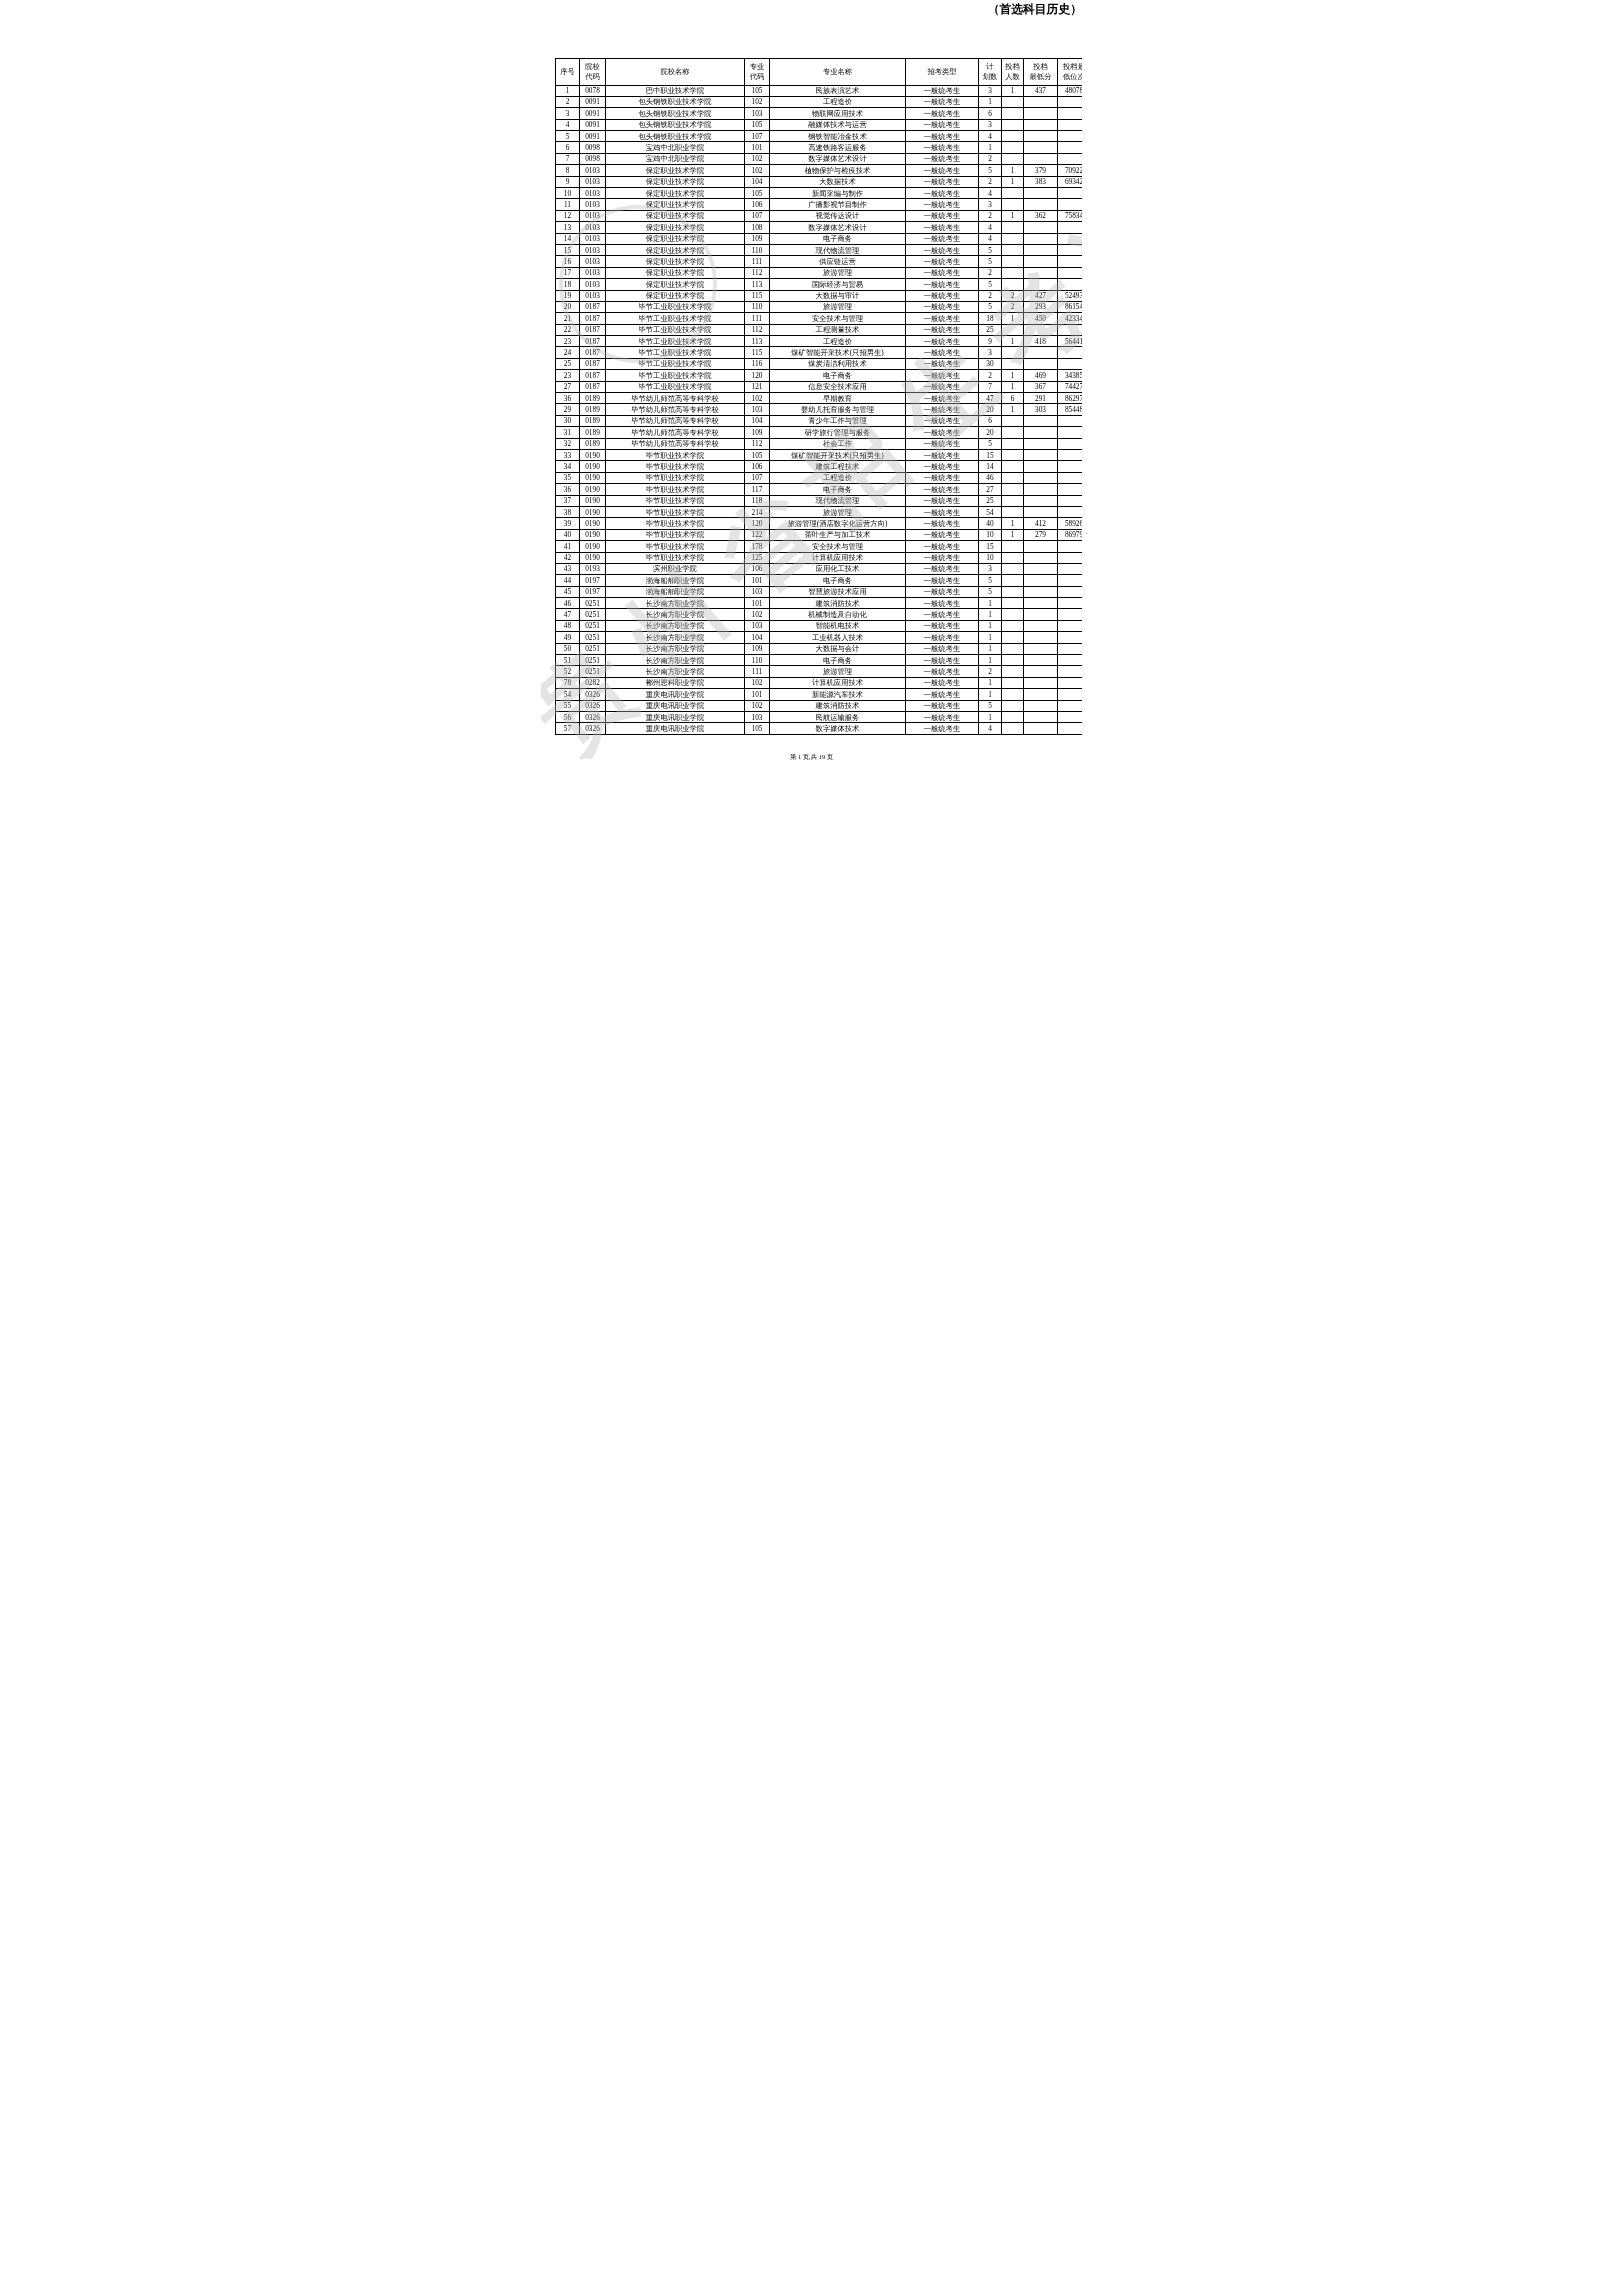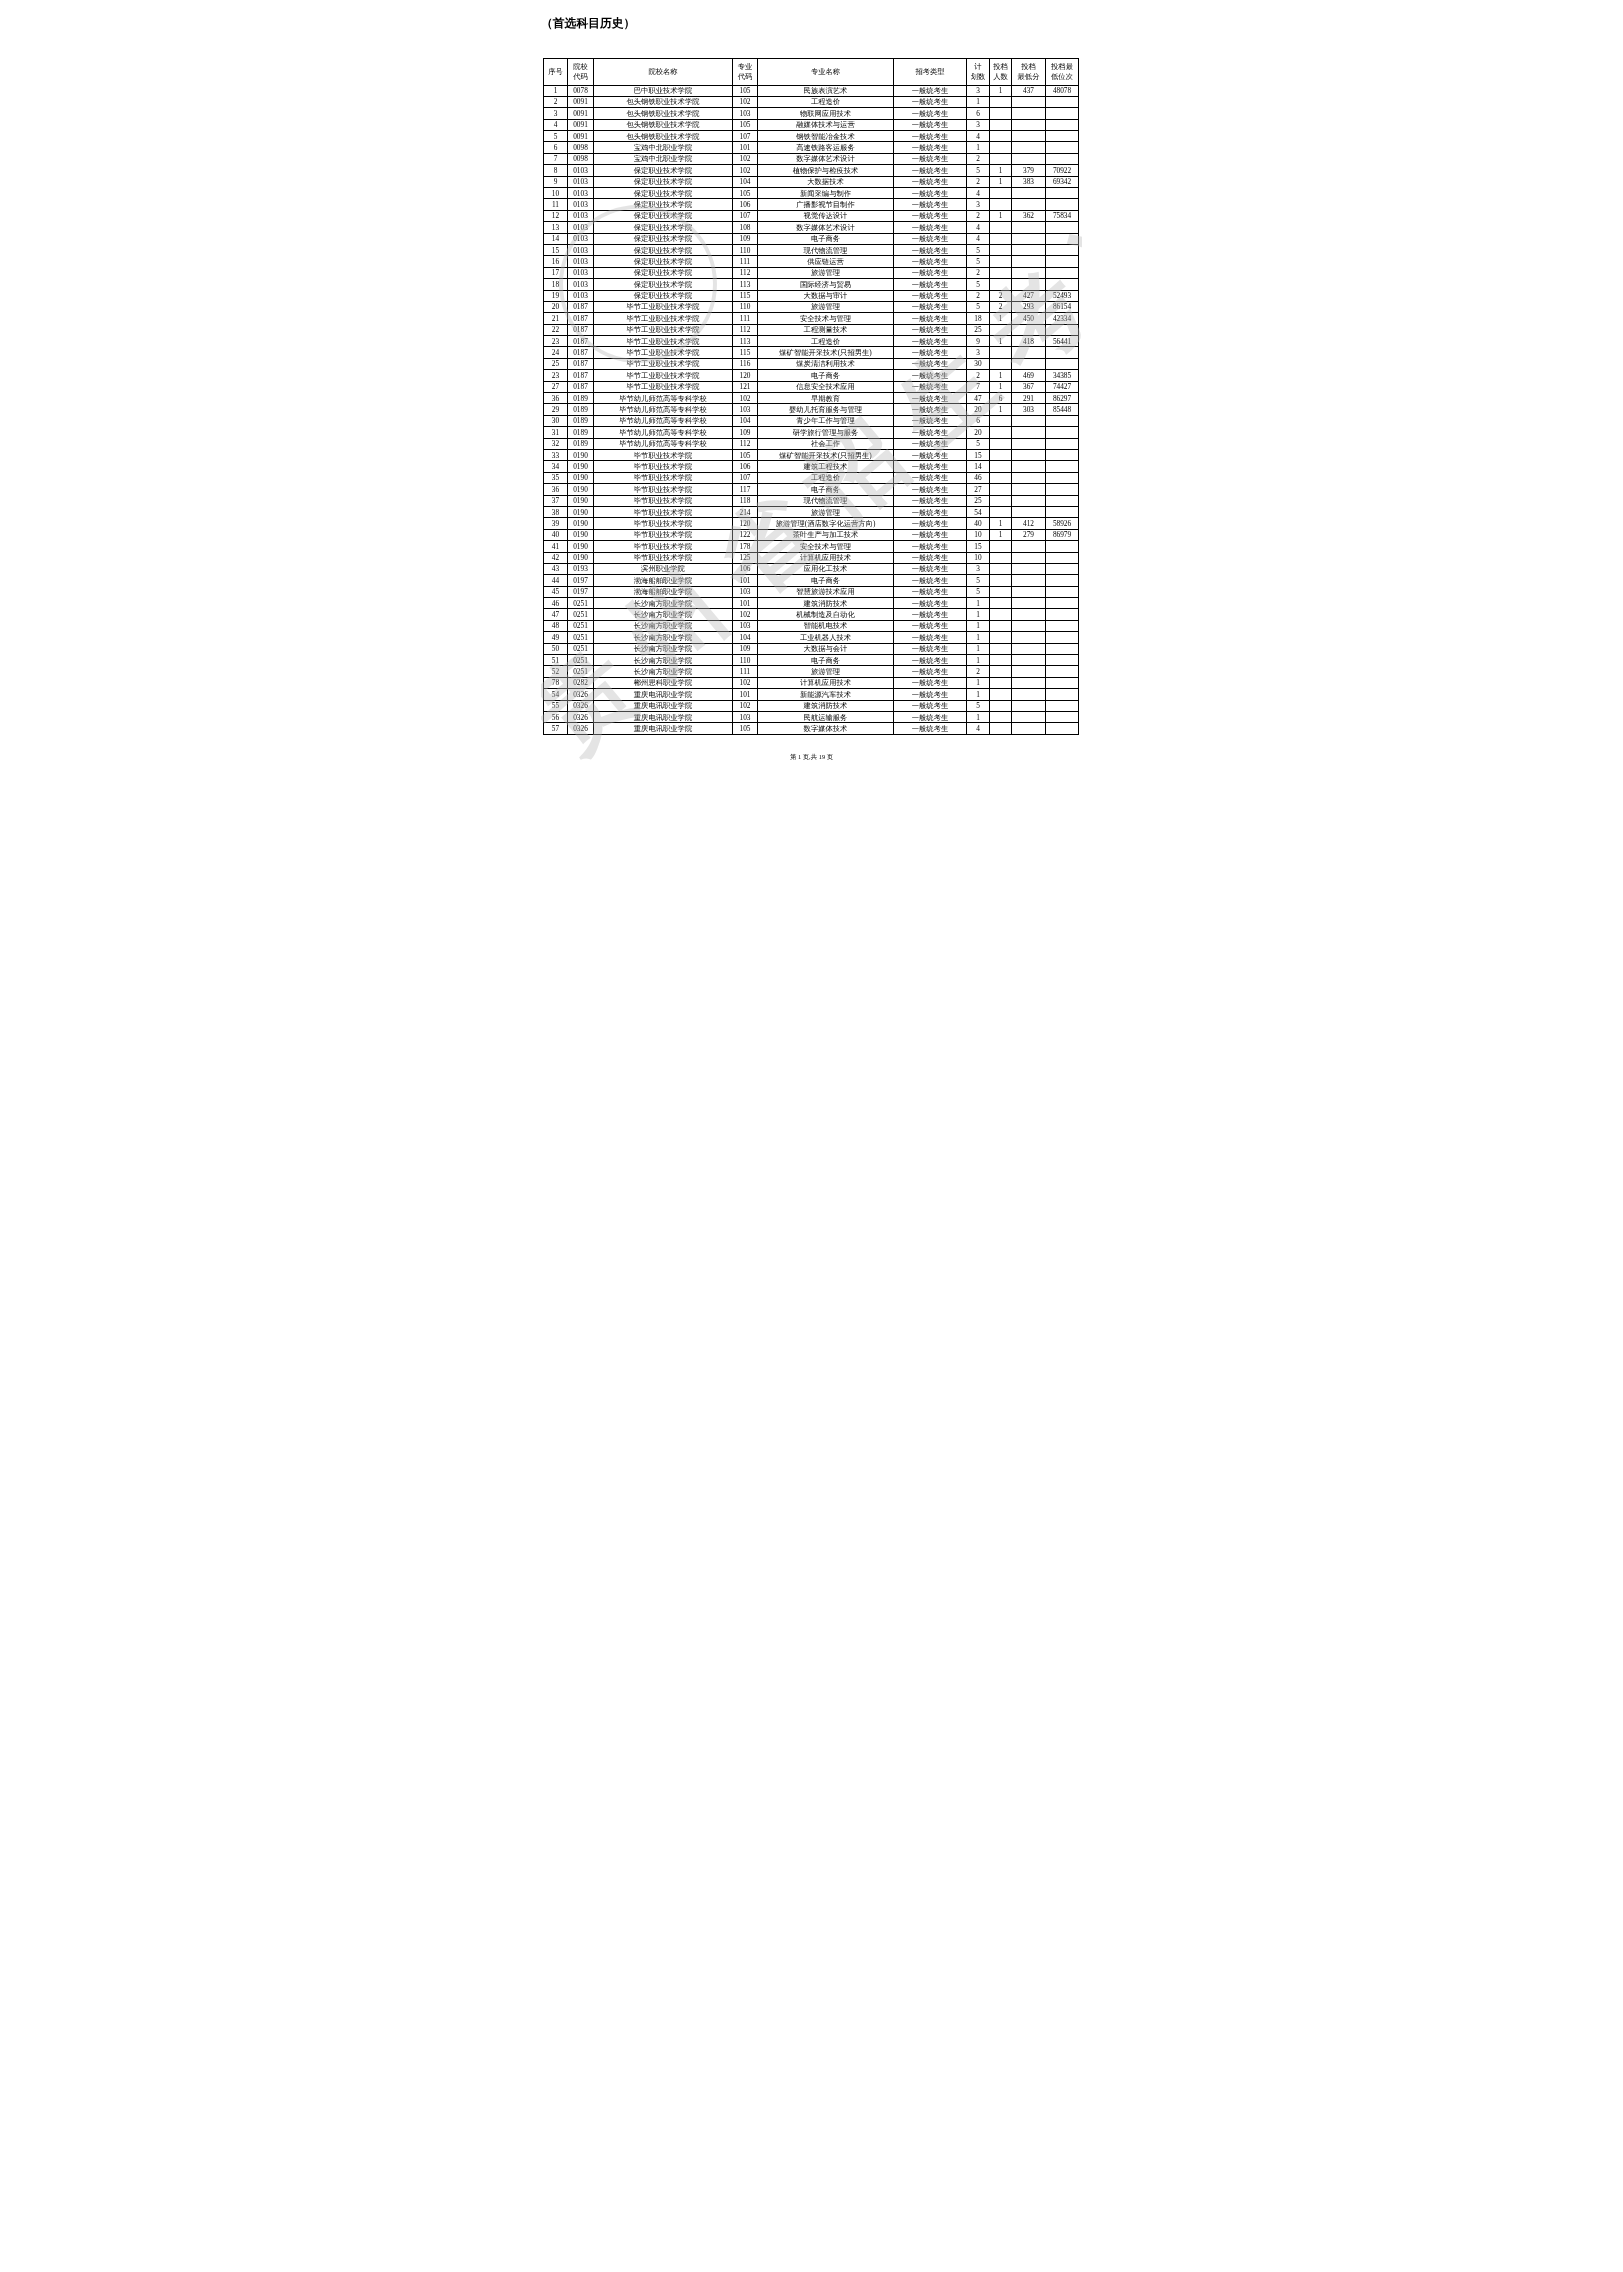--- a/index.html
+++ b/index.html
@@ -12,26 +12,26 @@
     font-family:"Liberation Serif","DejaVu Serif",serif;
     overflow:hidden;
   }
   .title {
     margin:0; padding-top:11px;
     text-align:center;
     font-size:14px; font-weight:bold;
     letter-spacing:0px;
   }
   .subtitle {
-    margin:16px 0 0 0;
-    text-align:left;
+    margin:2px 0 0 0;
+    text-align:right;
     font-size:11.8px; font-weight:bold;
   }
   table.report {
-    position:absolute; left:2px; top:58px;
+    position:absolute; left:14px; top:58px;
     width:535px;
     border-collapse:collapse;
     table-layout:fixed;
     z-index:1;
     background:transparent;
   }
   table.report { border:1.4px solid #000; border-top-width:1.8px; }
   .report th, .report td {
     border-left:0.5px solid #000;
     border-right:0.5px solid #000;

